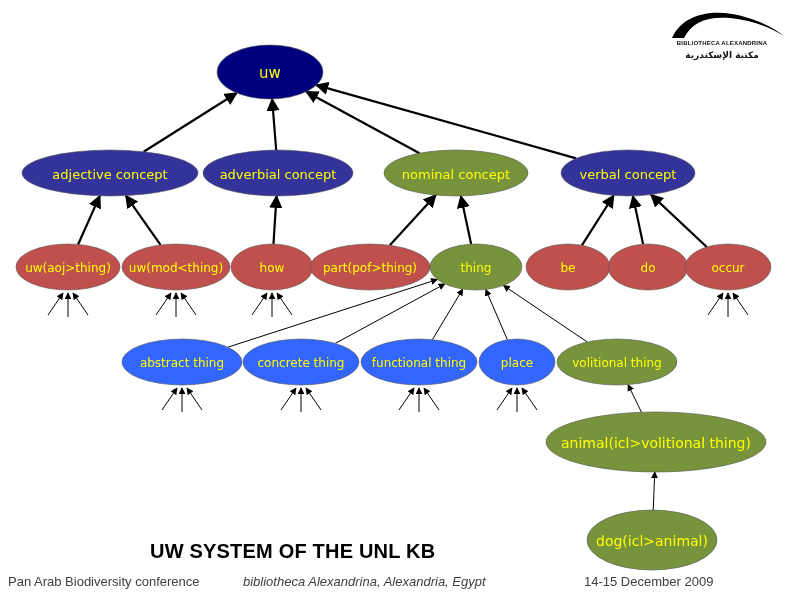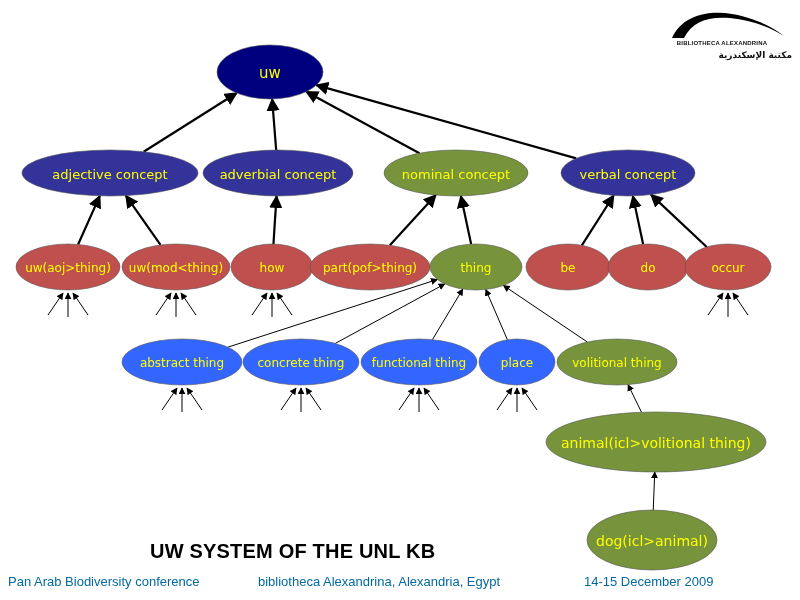--- a/index.html
+++ b/index.html
@@ -1,25 +1,25 @@
 <!DOCTYPE html>
 <html><head>
 <meta charset="utf-8">
 <style>
   html, body { margin:0; padding:0; }
   body { width:800px; height:600px; background:#ffffff; position:relative; overflow:hidden; font-family:"DejaVu Sans", sans-serif; }
   #diagram { position:absolute; left:0; top:0; }
   .node-label { font-family:"DejaVu Sans", sans-serif; fill:#ffff00; text-anchor:middle; dominant-baseline:central; }
   .logo { position:absolute; left:652px; top:8px; width:140px; height:60px; }
   .logo-text { position:absolute; left:0; top:32px; width:140px; font-family:"Liberation Sans", sans-serif; font-size:6px; font-weight:bold; letter-spacing:0.2px; color:#111; text-align:center; }
-  .logo-arabic { position:absolute; left:0; top:42px; width:140px; font-family:"DejaVu Sans", sans-serif; font-size:9px; font-weight:bold; color:#111; text-align:right; }
+  .logo-arabic { position:absolute; left:0; top:42px; width:140px; font-family:"DejaVu Sans", sans-serif; font-size:9px; font-weight:bold; color:#111; text-align:center; }
   .title { position:absolute; left:150px; top:540px; font-family:"Liberation Sans", sans-serif; font-weight:bold; font-size:20px; color:#000; letter-spacing:0.2px; white-space:nowrap; }
-  .footer { position:absolute; top:574px; font-family:"Liberation Sans", sans-serif; font-size:13px; color:#0369a1; white-space:nowrap; }
+  .footer { position:absolute; top:574px; font-family:"Liberation Sans", sans-serif; font-size:13px; color:#404040; white-space:nowrap; }
   .footer-left { left:8px; }
-  .footer-mid { left:258px; }
+  .footer-mid { left:243px; font-style:italic; }
   .footer-right { left:584px; }
 </style>
 </head>
 <body>
 
 <div class="logo">
   <svg width="140" height="32" viewBox="0 0 140 32">
     <path d="M20 30 C 30 8, 55 2, 80 6 C 105 10, 125 22, 132 28 C 120 20, 100 12, 78 10 C 55 8, 40 14, 32 30 Z" fill="#000"></path>
   </svg>
   <div class="logo-text">BIBLIOTHECA ALEXANDRINA</div>

